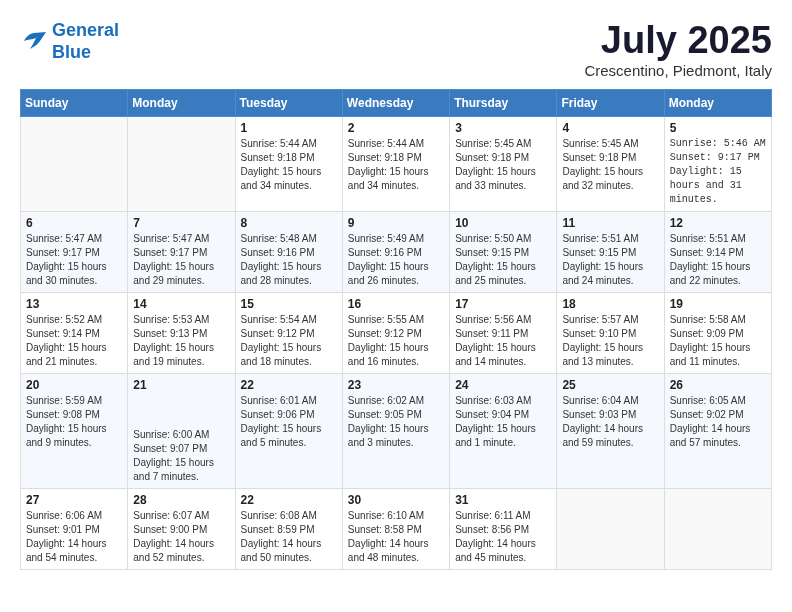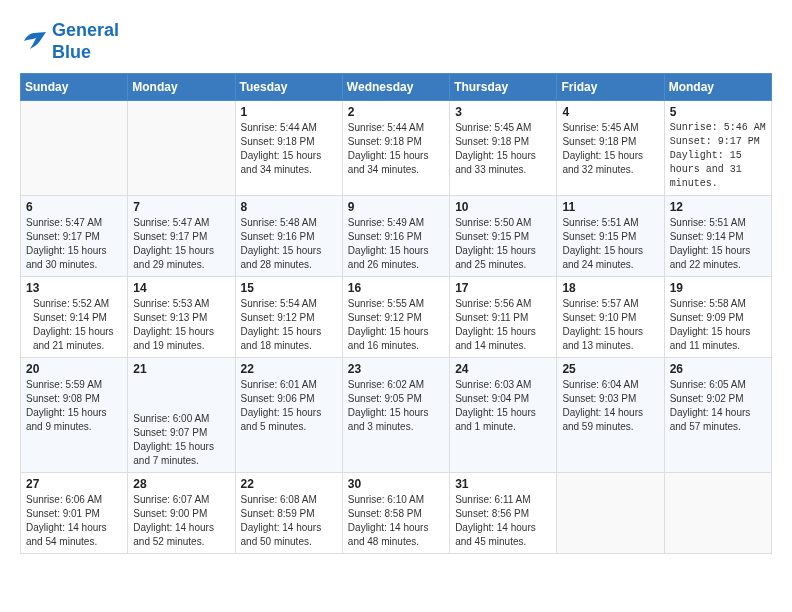--- a/index.html
+++ b/index.html
@@ -100,20 +100,24 @@
   <div class="logo">
     <svg class="logo-bird" viewBox="0 0 28 22" xmlns="http://www.w3.org/2000/svg">
       <path d="M14 2 C10 2 6 6 4 10 C8 8 12 9 16 7 C20 5 24 3 26 1 C22 1 18 2 14 2Z" fill="#1a6ebd"></path>
       <path d="M16 7 C14 11 12 15 10 18 C14 16 18 13 20 10 C22 7 24 4 26 1 C22 3 19 5 16 7Z" fill="#1a6ebd"></path>
     </svg>
     <div>
       <div class="logo-text"><span>General</span></div>
       <div class="logo-text"><span>Blue</span></div>
     </div>
   </div>
+  <div class="title-block">
+    <div class="month-title">July 2025</div>
+    <div class="location">Crescentino, Piedmont, Italy</div>
+  </div>
 </div>
 
 <table class="calendar">
   <thead>
     <tr>
     <th>Sunday</th>
         <th>Monday</th>
         <th>Tuesday</th>
         <th>Wednesday</th>
         <th>Thursday</th>
@@ -196,21 +200,21 @@
         <td>
           <span class="day-num">12</span>
           <div class="cell-content" style="white-space: pre-line;">Sunrise: 5:51 AM
 Sunset: 9:14 PM
 Daylight: 15 hours and 22 minutes.</div>
         </td>
       </tr>
       <tr>
         <td>
           <span class="day-num">13</span>
-          <div class="cell-content" style="white-space: pre-line; margin-left: 7px;">Sunrise: 5:52 AM
+          <div class="cell-content" style="white-space: pre-line;">Sunrise: 5:52 AM
 Sunset: 9:14 PM
 Daylight: 15 hours and 21 minutes.</div>
         </td>
         <td>
           <span class="day-num">14</span>
           <div class="cell-content" style="white-space: pre-line;">Sunrise: 5:53 AM
 Sunset: 9:13 PM
 Daylight: 15 hours and 19 minutes.</div>
         </td>
         <td>

